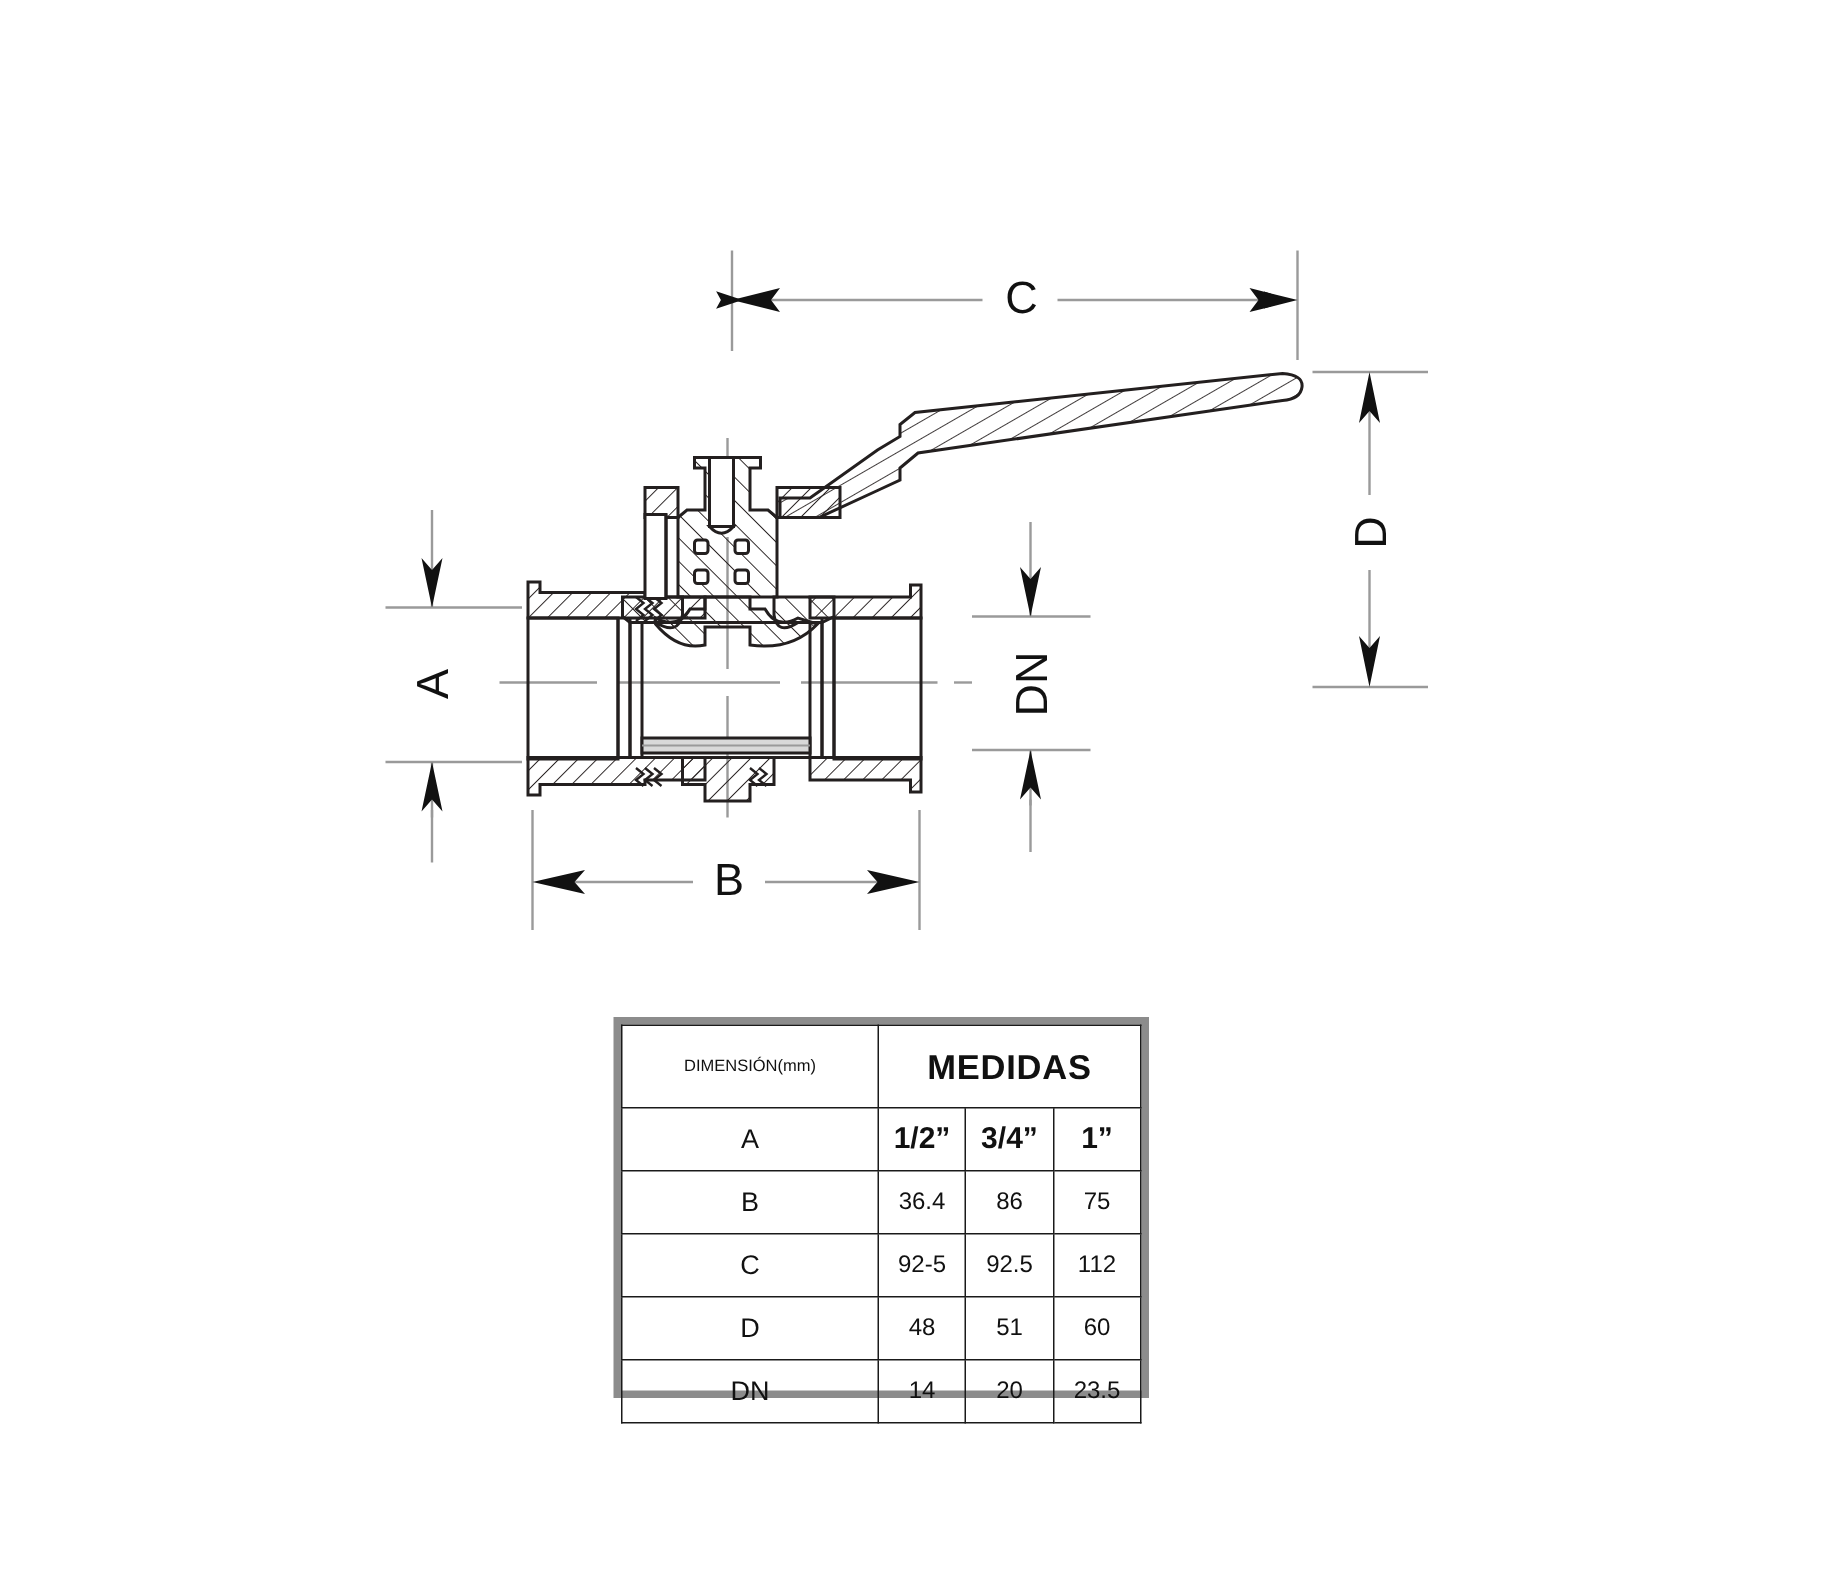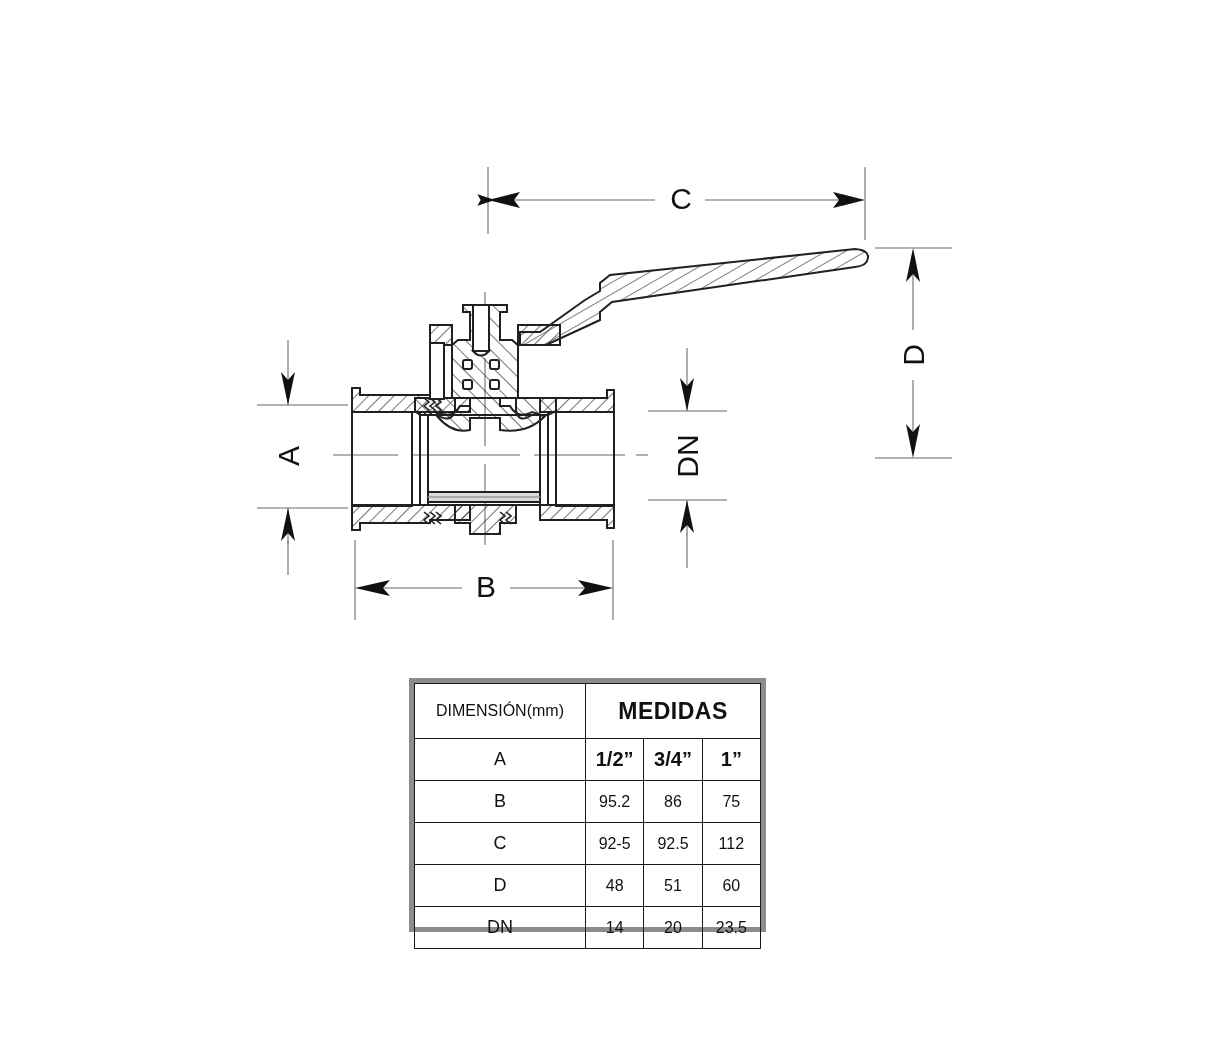--- a/index.html
+++ b/index.html
@@ -52,21 +52,21 @@
   }
   #dim-table td {
     border: 1px solid #1a1a1a;
     text-align: center;
     vertical-align: middle;
     font-family: "Liberation Sans", sans-serif;
     color: #111111;
   }
   #dim-table tr.head-row td { height: 52px; }
   #dim-table tr.body-row td { height: 39px; }
-  .c-dim   { width: 168px; font-size: 16px; }
+  .c-dim   { width: 168px; font-size: 11px; }
   .c-size  { width: 61px;  font-size: 16px; }
   td.no-bottom { border-bottom: none; }
   .medidas-cell {
     font-size: 23px;
     letter-spacing: 0.5px;
     font-weight: bold;
   }
   .size-label { font-weight: bold; font-size: 20px; }
   .dimname { font-size: 18px; }
   .val { font-size: 16px; }
@@ -276,21 +276,21 @@
           <td class="medidas-cell" colspan="3">MEDIDAS</td>
         </tr>
         <tr class="body-row">
           <td class="c-dim dimname">A</td>
           <td class="c-size size-label">1/2”</td>
           <td class="c-size size-label">3/4”</td>
           <td class="c-size size-label">1”</td>
         </tr>
         <tr class="body-row">
           <td class="c-dim dimname">B</td>
-          <td class="c-size val">95.2</td>
+          <td class="c-size val">36.4</td>
           <td class="c-size val">86</td>
           <td class="c-size val">75</td>
         </tr>
         <tr class="body-row">
           <td class="c-dim dimname">C</td>
           <td class="c-size val">92-5</td>
           <td class="c-size val">92.5</td>
           <td class="c-size val">112</td>
         </tr>
         <tr class="body-row">

